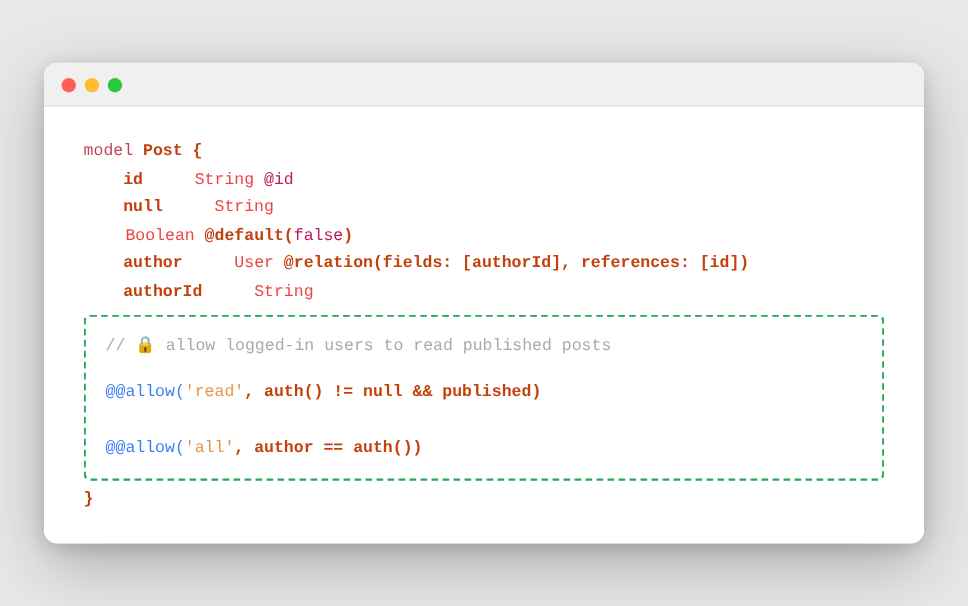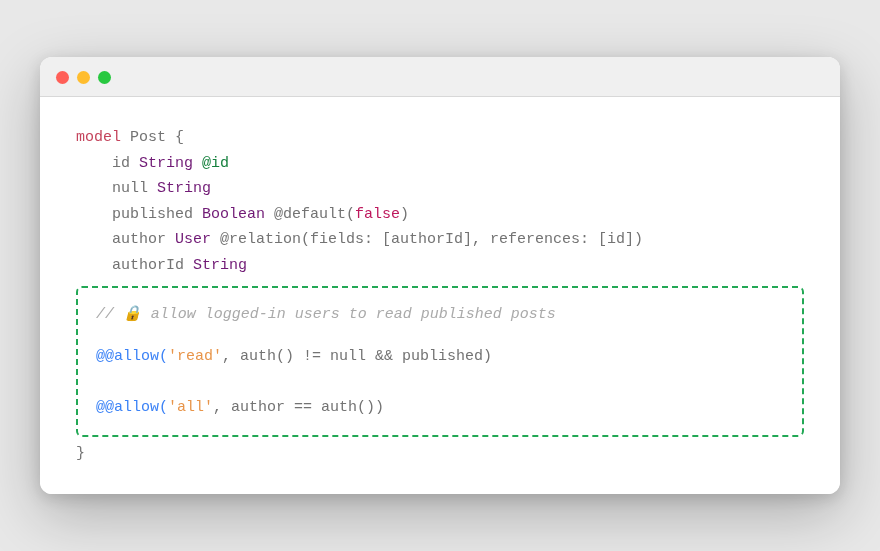--- a/index.html
+++ b/index.html
@@ -49,35 +49,34 @@
       color: #333333;
     }
 
     .line {
       display: flex;
       align-items: baseline;
       white-space: pre;
     }
 
     .kw-model { color: #c4445c; font-weight: normal; }
-    .kw-type-blue { color: #701a75; }
-    .kw-decorator { color: #15803d; }
+    .kw-type-blue { color: #ef4444; margin-left: 38px; }
+    .kw-decorator { color: #be185d; }
     .kw-false { color: #be185d; }
-    .text-normal { color: #737373; }
+    .text-normal { color: #c2410c; font-weight: bold; }
 
     .dashed-box {
       border: 2px dashed #22a855;
       border-radius: 6px;
       padding: 14px 18px;
       margin: 8px 0 4px 0;
     }
 
     .comment-line {
       color: #aaaaaa;
-      font-style: italic;
     }
 
     .allow-line {
       color: #333333;
       margin-top: 16px;
     }
 
     .allow-fn { color: #3b82f6; }
     .allow-str { color: #e8954a; }
 
@@ -107,21 +106,20 @@
       <span class="kw-type-blue">String</span>
       <span class="kw-decorator"> @id</span>
     </div>
 
     <div class="line">
       <span class="text-normal">    null </span>
       <span class="kw-type-blue">String</span>
     </div>
 
     <div class="line">
-      <span class="text-normal">    published </span>
       <span class="kw-type-blue">Boolean</span>
       <span class="text-normal"> @default(</span>
       <span class="kw-false">false</span>
       <span class="text-normal">)</span>
     </div>
 
     <div class="line">
       <span class="text-normal">    author </span>
       <span class="kw-type-blue">User</span>
       <span class="text-normal"> @relation(fields: [authorId], references: [id])</span>

